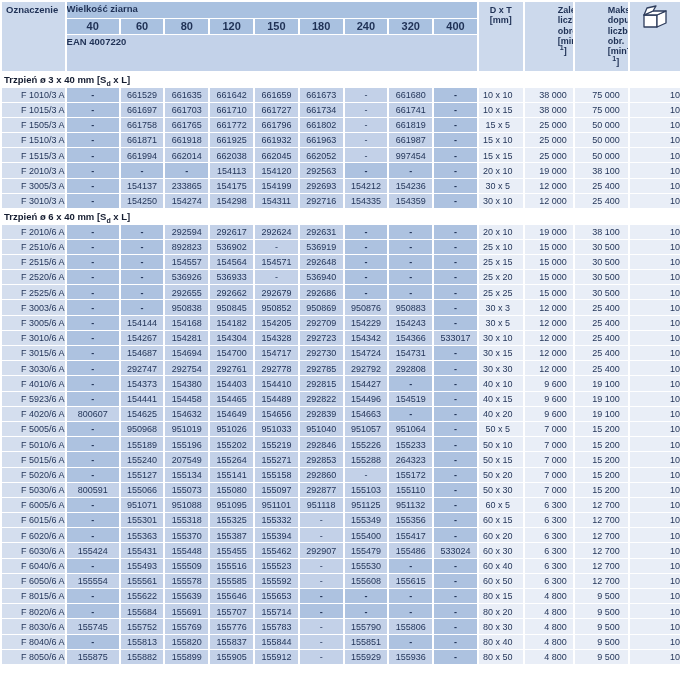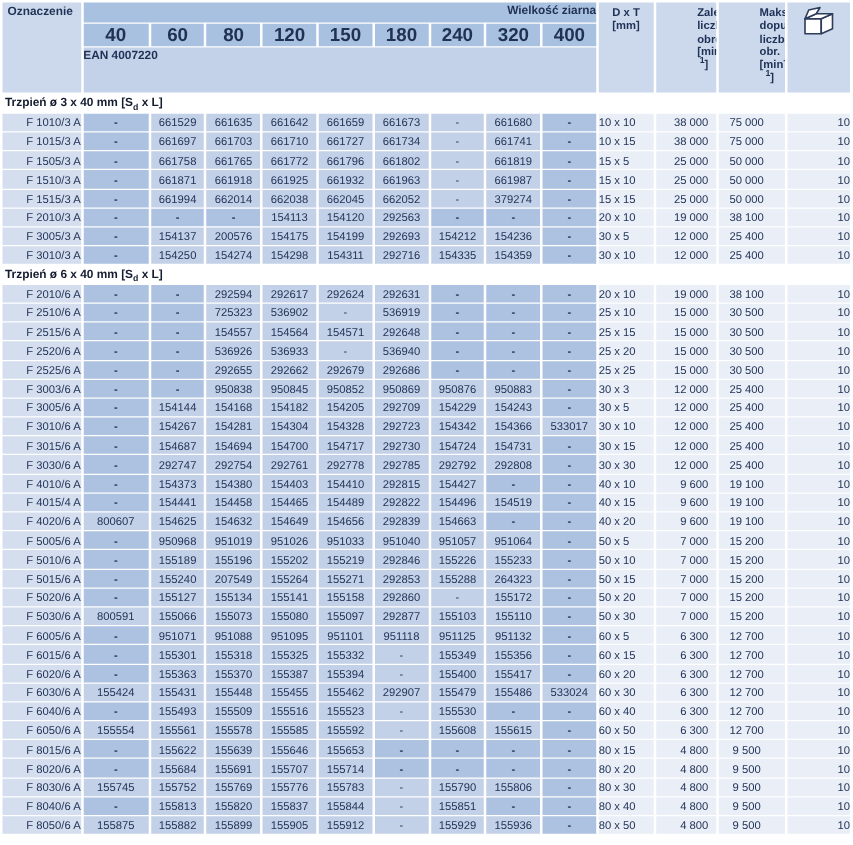--- a/index.html
+++ b/index.html
@@ -20,43 +20,43 @@
   }
   col.c-lbl{width:60px;} col.c-g40{width:50px;} col.c-g{width:41px;}
   col.c-dxt{width:42px;} col.c-rpm{width:46px;} col.c-max{width:51px;} col.c-qty{width:48px;}
   th,td{
     font-size:9px; line-height:1.15; color:var(--text);
     overflow:hidden; white-space:nowrap;
   }
   
   thead th{font-weight:bold; vertical-align:top; padding-top:3px;}
   th.h-corner{background:var(--corner); text-align:left; padding-left:4px; font-size:9.5px;}
-  th.h-group{background:var(--head); text-align:right; height:16px; font-size:9.5px; padding-top:2px;}
-  th.gnum{background:var(--head); text-align:center; height:15px; font-size:15px; padding-top:1px;}
+  th.h-group{background:var(--head); text-align:left; height:16px; font-size:9.5px; padding-top:2px;}
+  th.gnum{background:var(--head); text-align:center; height:15px; font-size:11px; padding-top:1px;}
   th.h-ean{background:var(--ean); text-align:left; height:36px; font-size:9.5px; padding-top:2px;}
   th.h-side{background:var(--corner); font-size:9px;}
   th.h-dxt{text-align:center;}
   th.h-r{text-align:center; padding-right:4px; white-space:normal;padding-left:33px;}
   th.h-qty{text-align:center; padding-top:2px;}
   .hu{margin-top:0;}
   sup{font-size:7px; vertical-align:super; line-height:0;}
   sub{font-size:7px; vertical-align:sub; line-height:0;}
   
   tbody td{height:14.2px; vertical-align:middle; padding-top:1px;}
   td.sect{
     background:#fff; color:var(--title); font-weight:bold; font-size:9.5px;
     text-align:left; padding-left:2px; height:14.5px; vertical-align:bottom; padding-bottom:1px;
   }
   td.lbl{background:var(--label); text-align:right; padding-left:4px;}
   td.g{text-align:center;}
   td.on{background:var(--on);}
   td.off{background:var(--off); font-weight:bold;}
-  td.dxt{background:var(--side); text-align:left; padding-right:6px;}
+  td.dxt{background:var(--side); text-align:center; padding-right:6px;}
   td.rpm{background:var(--side); text-align:right; padding-right:6px;}
-  td.maxr{padding-right:8px;text-align:center;}
+  td.maxr{padding-right:8px;}
   td.qty{background:var(--side); text-align:right;}
   svg.box{display:block; margin:0 auto;}
 </style>
 </head>
 <body>
 
 <table>
   <colgroup>
     <col class="c-lbl">
     <col class="c-g40">
@@ -185,21 +185,21 @@
       </tr>
       <tr>
         <td class="lbl">F 1515/3 A</td>
         <td class="g off">-</td>
         <td class="g on">661994</td>
         <td class="g on">662014</td>
         <td class="g on">662038</td>
         <td class="g on">662045</td>
         <td class="g on">662052</td>
         <td class="g on">-</td>
-        <td class="g on">379274</td>
+        <td class="g on">997454</td>
         <td class="g off">-</td>
         <td class="dxt">15 x 15</td>
         <td class="rpm">25 000</td>
         <td class="rpm maxr">50 000</td>
         <td class="qty">10</td>
       </tr>
       <tr>
         <td class="lbl">F 2010/3 A</td>
         <td class="g off">-</td>
         <td class="g off">-</td>
@@ -212,21 +212,21 @@
         <td class="g off">-</td>
         <td class="dxt">20 x 10</td>
         <td class="rpm">19 000</td>
         <td class="rpm maxr">38 100</td>
         <td class="qty">10</td>
       </tr>
       <tr>
         <td class="lbl">F 3005/3 A</td>
         <td class="g off">-</td>
         <td class="g on">154137</td>
-        <td class="g on">200576</td>
+        <td class="g on">233865</td>
         <td class="g on">154175</td>
         <td class="g on">154199</td>
         <td class="g on">292693</td>
         <td class="g on">154212</td>
         <td class="g on">154236</td>
         <td class="g off">-</td>
         <td class="dxt">30 x 5</td>
         <td class="rpm">12 000</td>
         <td class="rpm maxr">25 400</td>
         <td class="qty">10</td>
@@ -263,21 +263,21 @@
         <td class="g off">-</td>
         <td class="dxt">20 x 10</td>
         <td class="rpm">19 000</td>
         <td class="rpm maxr">38 100</td>
         <td class="qty">10</td>
       </tr>
       <tr>
         <td class="lbl">F 2510/6 A</td>
         <td class="g off">-</td>
         <td class="g off">-</td>
-        <td class="g on">725323</td>
+        <td class="g on">892823</td>
         <td class="g on">536902</td>
         <td class="g on">-</td>
         <td class="g on">536919</td>
         <td class="g off">-</td>
         <td class="g off">-</td>
         <td class="g off">-</td>
         <td class="dxt">25 x 10</td>
         <td class="rpm">15 000</td>
         <td class="rpm maxr">30 500</td>
         <td class="qty">10</td>
@@ -420,21 +420,21 @@
         <td class="g on">292815</td>
         <td class="g on">154427</td>
         <td class="g off">-</td>
         <td class="g off">-</td>
         <td class="dxt">40 x 10</td>
         <td class="rpm">9 600</td>
         <td class="rpm maxr">19 100</td>
         <td class="qty">10</td>
       </tr>
       <tr>
-        <td class="lbl">F 4015/4 A</td>
+        <td class="lbl">F 5923/6 A</td>
         <td class="g off">-</td>
         <td class="g on">154441</td>
         <td class="g on">154458</td>
         <td class="g on">154465</td>
         <td class="g on">154489</td>
         <td class="g on">292822</td>
         <td class="g on">154496</td>
         <td class="g on">154519</td>
         <td class="g off">-</td>
         <td class="dxt">40 x 15</td>

